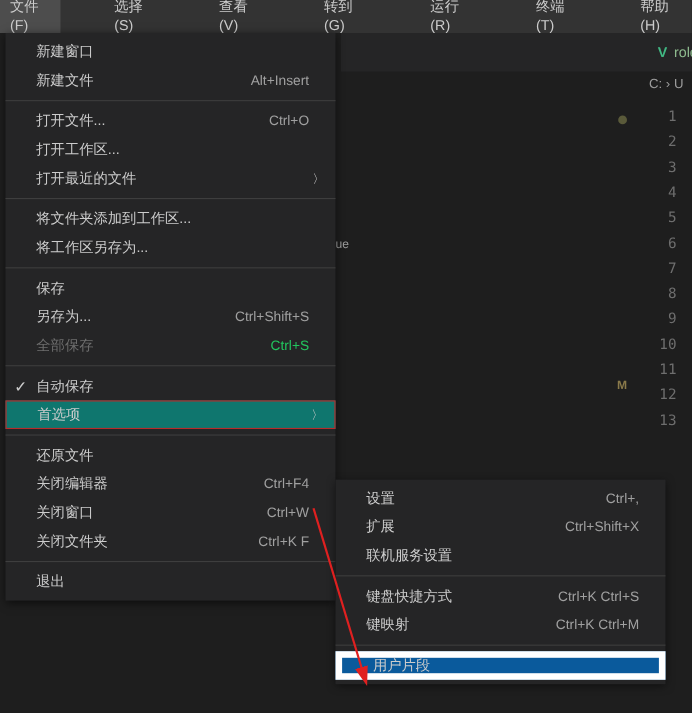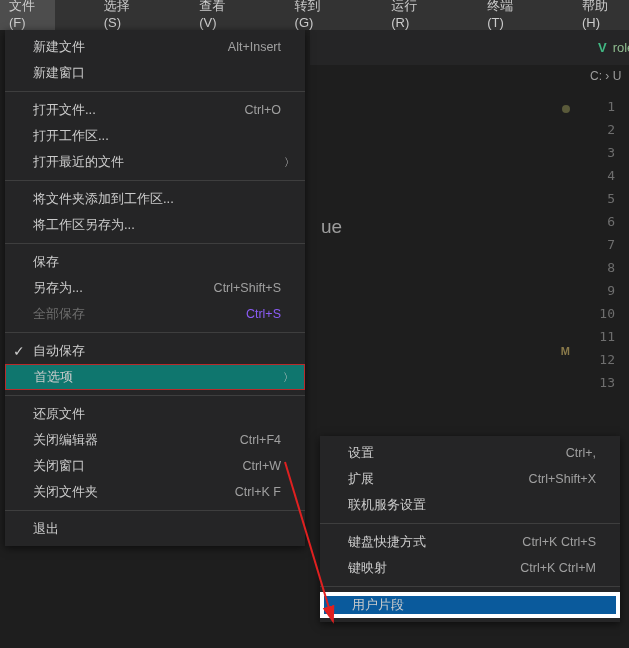--- a/index.html
+++ b/index.html
@@ -34,38 +34,38 @@
     box-shadow: 0 2px 8px rgba(0,0,0,.6);
     padding: 4px 0;
     z-index: 10;
   }
   .dropdown.file-menu {
     left: 5px;
     top: 30px;
     width: 300px;
   }
   .dropdown.sub-menu {
-    left: 320px;
+    left: 305px;
     top: 436px;
     width: 300px;
   }
   .menu-row {
     display: flex;
     justify-content: space-between;
     align-items: center;
     height: 26px;
     padding: 0 24px 0 28px;
     cursor: pointer;
     position: relative;
   }
   .menu-row.selected { background: #0f766e; border:1px solid #b82b2b; }
-  .menu-row.selected-sub { background: #0a5a9c; border:4px solid #ffffff; }
+  .menu-row.selected-sub { background: #0a5a9c; border:6px solid #ffffff; }
   .menu-row.disabled { color: #6e6e6e; cursor: default; }
   .menu-row .shortcut { color: #a0a0a0; font-size: 12.5px; }
-  .menu-row.disabled .shortcut { color: #8b5cf6; margin-left: 36px; }
+  .menu-row.disabled .shortcut { color: #22c55e; margin-left: 36px; }
   .menu-sep {
     height: 1px;
     background: #3e3e3e;
     margin: 5px 0;
   }
   .check {
     position: absolute;
     left: 8px;
     font-size: 14px;
   }
@@ -134,22 +134,21 @@
     color: #6e6e6e;
     font-size: 13px;
     line-height: 23px;
     padding-right: 14px;
     font-family: Consolas, monospace;
   }
   .frag-ue {
     position:absolute;
     left:305px; top:216px;
     color:#9d9d9d;
-    font-size:19px;
-    margin-left:16px;
+    font-size:11px;
   }
 
   svg.arrow-annot {
     position:absolute;
     left:270px; top:450px;
     z-index:20;
     pointer-events:none;
   }
 </style>
 </head>
@@ -175,26 +174,26 @@
       <span>终端(T)</span>
     </div>
   <div class="menubar-item">
       <span>帮助(H)</span>
     </div>
 </div>
 
 <div class="dropdown file-menu">
 
   <div class="menu-row">
+      <span>新建窗口</span>
+      <span class="shortcut"></span>
+    </div>
+  <div class="menu-row">
       <span>新建文件</span>
       <span class="shortcut">Alt+Insert</span>
-    </div>
-  <div class="menu-row">
-      <span>新建窗口</span>
-      <span class="shortcut"></span>
     </div>
   <div class="menu-sep"></div>
 
   <div class="menu-row">
       <span>打开文件...</span>
       <span class="shortcut">Ctrl+O</span>
     </div>
   <div class="menu-row">
       <span>打开工作区...</span>
       <span class="shortcut"></span>

